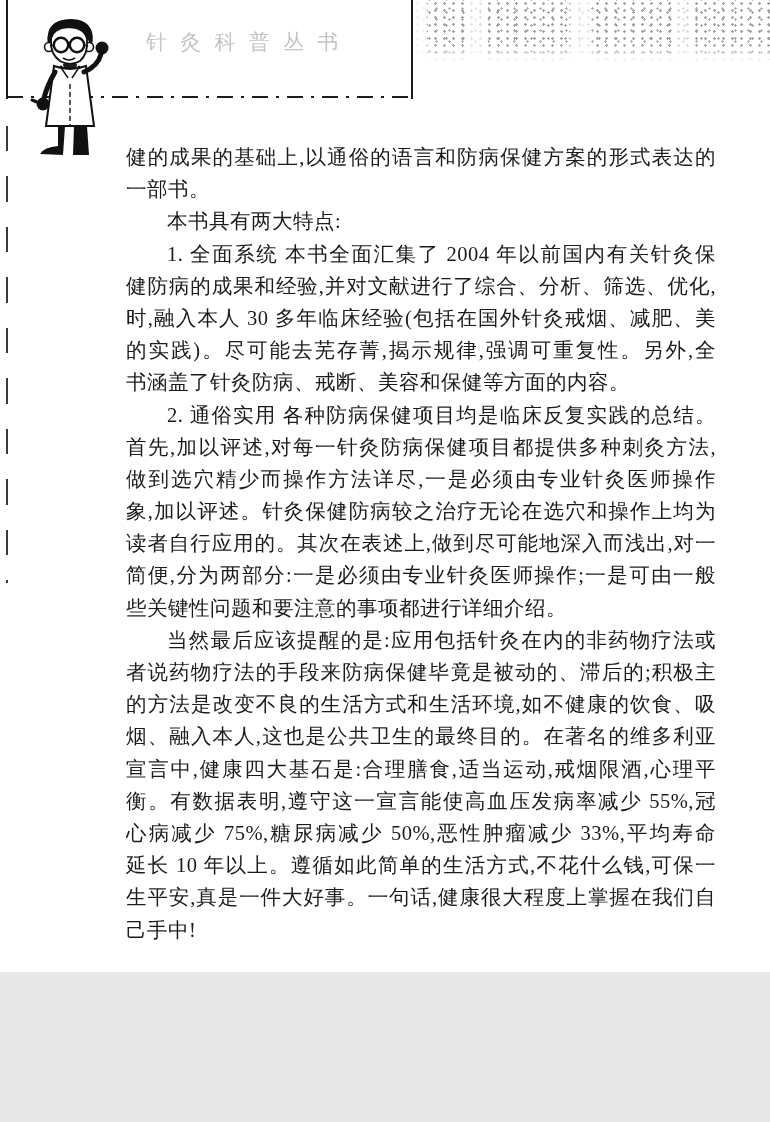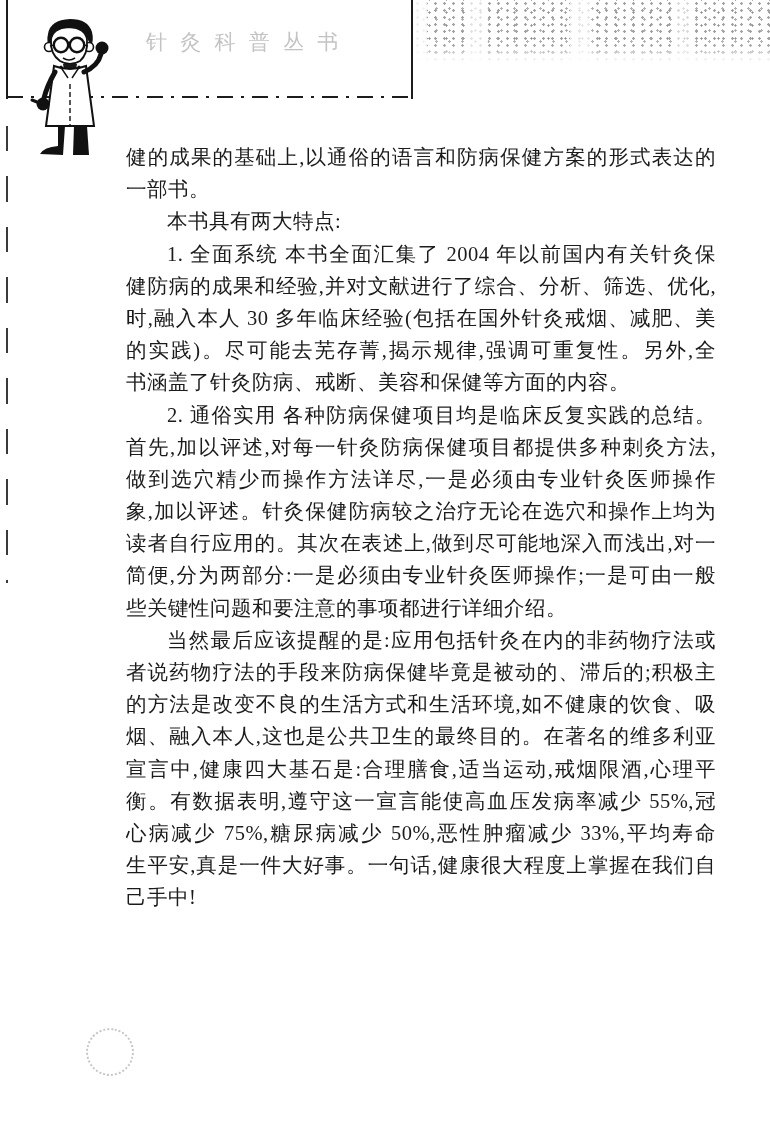--- a/index.html
+++ b/index.html
@@ -1,18 +1,18 @@
 <!DOCTYPE html>
 <html><head>
 <meta charset="utf-8">
 <style>
   html,body{margin:0;padding:0;background:#e8e8e8;}
   .page{
     position:relative;
-    width:770px;height:1122px;
+    width:770px;height:972px;
     margin:0 auto;
     background:#ffffff;
     overflow:hidden;
     font-family:"Liberation Serif","DejaVu Serif",serif;
     color:#1b1b1b;
   }
   
   .frame-line-left{
     position:absolute;left:6px;top:0;width:2px;height:99px;background:#1c1c1c;
   }
@@ -149,19 +149,20 @@
       <div class="text-line">读者自行应用的。其次在表述上,做到尽可能地深入而浅出,对一</div>
       <div class="text-line">简便,分为两部分:一是必须由专业针灸医师操作;一是可由一般</div>
       <div class="text-line para-end">些关键性问题和要注意的事项都进行详细介绍。</div>
       <div class="text-line indent">当然最后应该提醒的是:应用包括针灸在内的非药物疗法或</div>
       <div class="text-line">者说药物疗法的手段来防病保健毕竟是被动的、滞后的;积极主动</div>
       <div class="text-line">的方法是改变不良的生活方式和生活环境,如不健康的饮食、吸</div>
       <div class="text-line">烟、融入本人,这也是公共卫生的最终目的。在著名的维多利亚</div>
       <div class="text-line">宣言中,健康四大基石是:合理膳食,适当运动,戒烟限酒,心理平</div>
       <div class="text-line">衡。有数据表明,遵守这一宣言能使高血压发病率减少 55%,冠</div>
       <div class="text-line">心病减少 75%,糖尿病减少 50%,恶性肿瘤减少 33%,平均寿命</div>
+      <div class="text-line">延长 10 年以上。遵循如此简单的生活方式,不花什么钱,可保一</div>
       <div class="text-line">生平安,真是一件大好事。一句话,健康很大程度上掌握在我们自</div>
       <div class="text-line para-end">己手中!</div>
     </div>
 
   <div class="smudge"></div>
 
 </div>
 
 </body></html>

